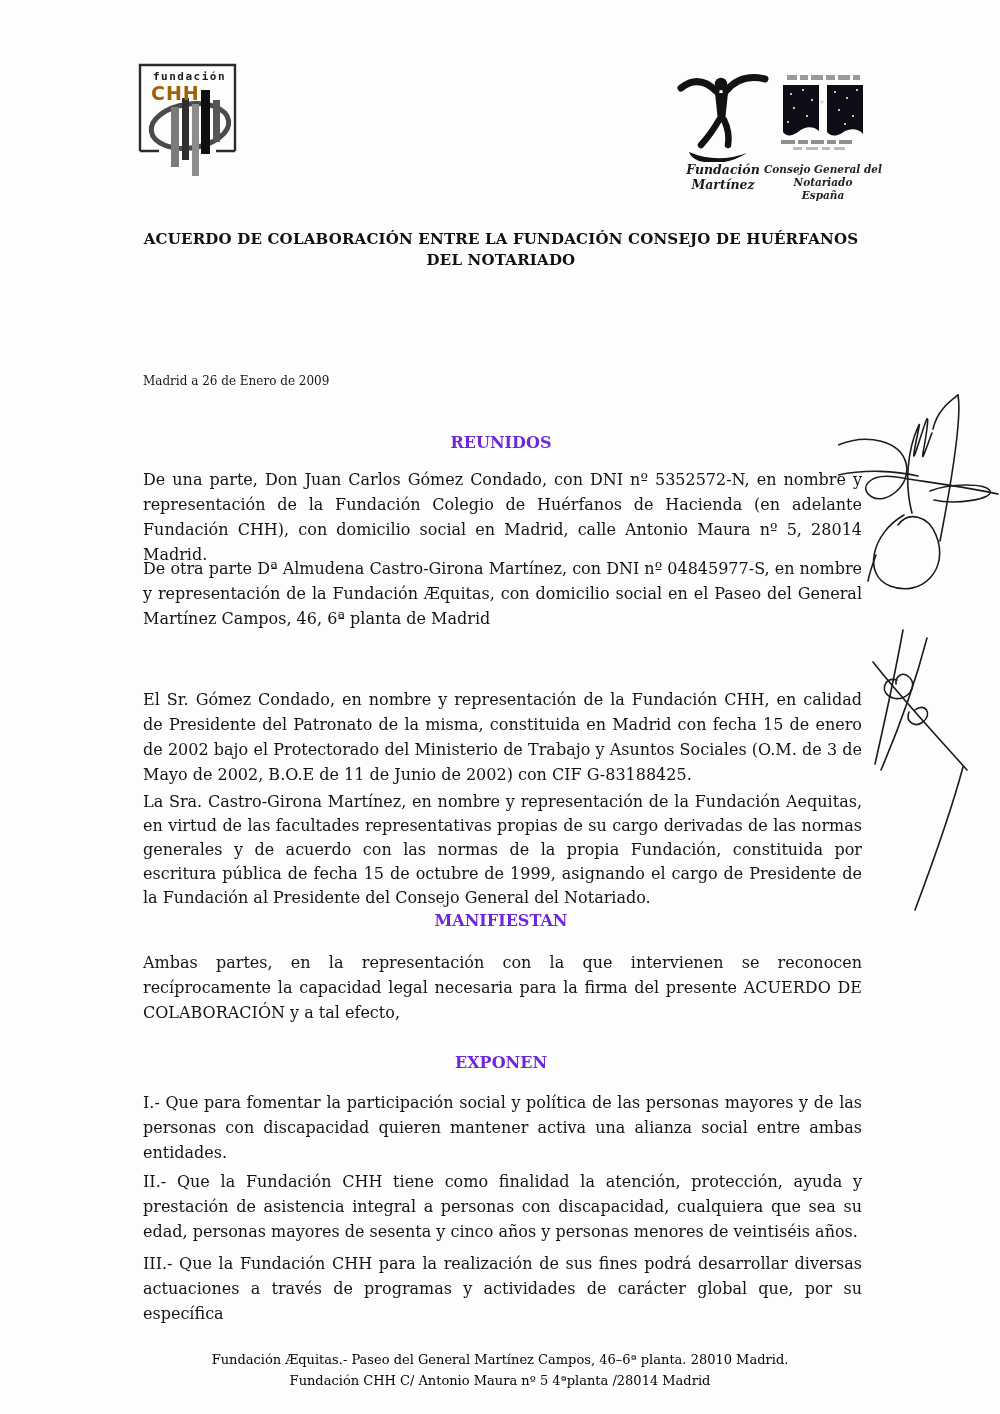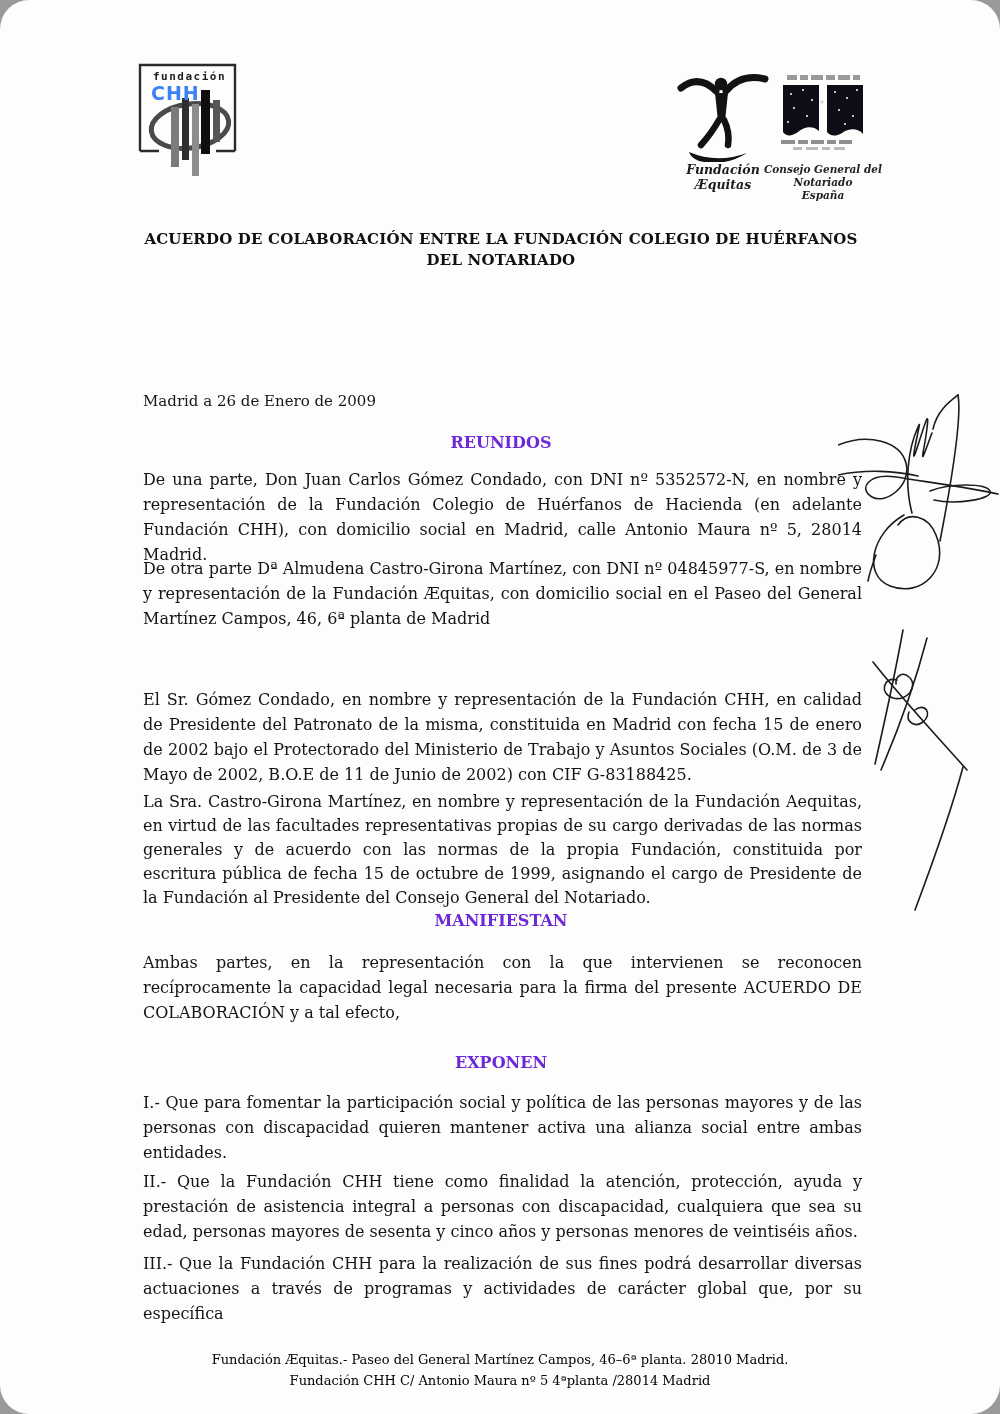--- a/index.html
+++ b/index.html
@@ -1,54 +1,53 @@
 <!DOCTYPE html>
 <html><head>
 <meta charset="utf-8">
 <style>
   * { margin:0; padding:0; box-sizing:border-box; }
   html,body { background:#9a9a9a; }
   .page {
     position:relative; width:1000px; height:1414px; margin:0 auto;
     background:#fdfdfb; color:#161616; overflow:hidden;
     font-family:"DejaVu Serif","Liberation Serif",serif;
-    border-radius:29px;
   }
   
   .chh-logo { position:absolute; left:138px; top:62px; width:112px; height:128px; }
   .chh-word {
     position:absolute; left:15px; top:8px;
     font-family:"DejaVu Sans Mono","Liberation Mono",monospace;
     font-size:11px; font-weight:bold; letter-spacing:1.5px; color:#1e1e1e;
   }
   .chh-acronym {
     position:absolute; left:13px; top:20px;
     font-family:"DejaVu Sans","Liberation Sans",sans-serif;
-    font-size:19px; font-weight:bold; letter-spacing:1px; color:#3b82f6;
+    font-size:19px; font-weight:bold; letter-spacing:1px; color:#a16207;
   }
   .aequitas-logo { position:absolute; left:653px; top:72px; width:140px; height:130px; text-align:center; }
   .aequitas-logo svg { display:block; margin:0 auto; }
   .logo-caption {
     font-style:italic; font-weight:bold; font-size:12.5px; line-height:15px;
     color:#1b1b1b; text-align:center;
   }
   .notariado-logo { position:absolute; left:748px; top:74px; width:150px; height:126px; text-align:center; }
   .notariado-logo svg { display:block; margin:0 auto; }
   .notariado-caption {
     font-style:italic; font-weight:bold; font-size:10.5px; line-height:13px;
     color:#222; margin-top:5px;
   }
   
   .title {
     position:absolute; top:229px; left:139px; width:724px;
     text-align:center; font-weight:bold; font-size:15px; line-height:21px;
     letter-spacing:0.2px; color:#101010;
   }
   .title-line { white-space:nowrap; }
-  .date-line { position:absolute; left:143px; top:392px; font-size:15px; }
+  .date-line { position:absolute; left:143px; top:374px; font-size:12px; }
   .sec-heading {
     position:absolute; left:140px; width:722px; text-align:center;
     font-weight:bold; font-size:16px; color:#6d28d9;
   }
   .body-par {
     position:absolute; left:143px; width:719px;
     text-align:justify; font-size:16px; line-height:25px; color:#141414;
   }
   .lh24 { line-height:24px; }
   
@@ -87,21 +86,21 @@
       <circle cx="44" cy="12" r="6.2" fill="#121212"></circle>
       <path d="M4,16 Q22,2 39,19" stroke="#121212" stroke-width="7" fill="none" stroke-linecap="round"></path>
       <path d="M88,7 Q64,1 49,19" stroke="#121212" stroke-width="7" fill="none" stroke-linecap="round"></path>
       <path d="M38,21 L51,21 L48,49 L41,49 Z" fill="#121212"></path>
       <path d="M42,48 Q34,62 24,73" stroke="#121212" stroke-width="6.5" fill="none" stroke-linecap="round"></path>
       <path d="M47,48 Q53,60 51,73" stroke="#121212" stroke-width="6.5" fill="none" stroke-linecap="round"></path>
       <path d="M12,80 Q40,92 70,81 Q48,95 22,89 Q14,86 12,80 Z" fill="#121212"></path>
     </svg>
     <div class="logo-caption">
       <div>Fundación</div>
-      <div>Æquitas</div>
+      <div>Martínez</div>
     </div>
   </div>
 
   <div class="notariado-logo">
     <svg width="88" height="84" viewBox="0 0 88 84">
 
       <g fill="#9a9a9a">
         <rect x="8" y="1" width="10" height="5"></rect>
           <rect x="21" y="1" width="8" height="5"></rect>
         <rect x="32" y="1" width="12" height="5"></rect>
@@ -140,21 +139,21 @@
           <rect x="55" y="73" width="11" height="3" opacity="0.6"></rect>
       </g>
     </svg>
     <div class="notariado-caption">
       <div>Consejo General del Notariado</div>
       <div>España</div>
     </div>
   </div>
 
   <div class="title">
-    <div class="title-line">ACUERDO DE COLABORACIÓN ENTRE LA FUNDACIÓN COLEGIO DE HUÉRFANOS</div>
+    <div class="title-line">ACUERDO DE COLABORACIÓN ENTRE LA FUNDACIÓN CONSEJO DE HUÉRFANOS</div>
     <div class="title-line">DEL NOTARIADO</div>
   </div>
 
   <div class="date-line">Madrid a 26 de Enero de 2009</div>
 
   <div class="sec-heading" style="top:433px">REUNIDOS</div>
   <p class="body-par" style="top:467px">De una parte, Don Juan Carlos Gómez Condado, con DNI nº 5352572-N, en nombre y representación de la Fundación Colegio de Huérfanos de Hacienda (en adelante Fundación CHH), con domicilio social en Madrid,  calle  Antonio Maura nº 5, 28014 Madrid.</p>
   <p class="body-par" style="top:556px">De otra parte Dª Almudena Castro-Girona Martínez, con DNI nº 04845977-S, en nombre y representación de la Fundación Æquitas, con domicilio social en el Paseo del General Martínez Campos, 46, 6ª planta de Madrid</p>
   <p class="body-par" style="top:687px">El Sr. Gómez Condado, en nombre y representación de la Fundación CHH, en calidad de Presidente del Patronato de la misma, constituida en Madrid con fecha 15 de enero de 2002 bajo el Protectorado del Ministerio de Trabajo y Asuntos Sociales (O.M. de 3 de Mayo de 2002, B.O.E de 11 de Junio de 2002) con CIF G-83188425.</p>
   <p class="body-par lh24" style="top:790px">La Sra. Castro-Girona Martínez, en nombre y representación de la Fundación Aequitas, en virtud de las facultades representativas propias de su cargo derivadas de las normas generales y de acuerdo con las normas de la propia Fundación, constituida por escritura pública de fecha 15 de octubre de 1999, asignando el cargo de Presidente de la Fundación al Presidente del Consejo General del Notariado.</p>

